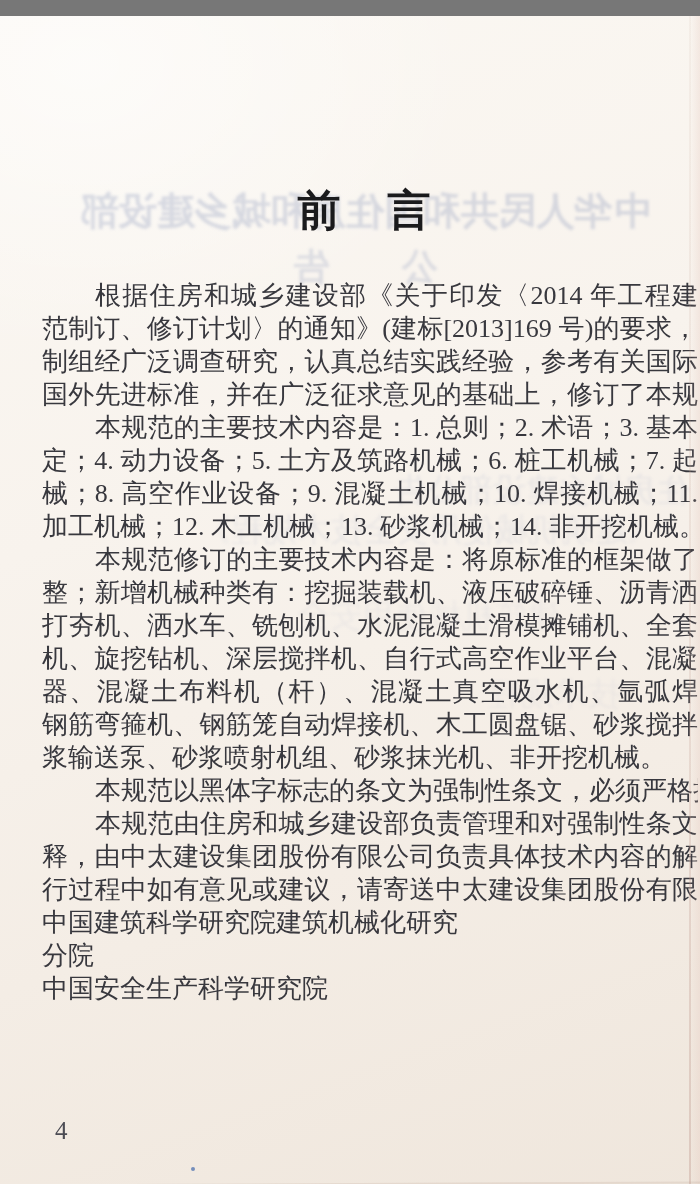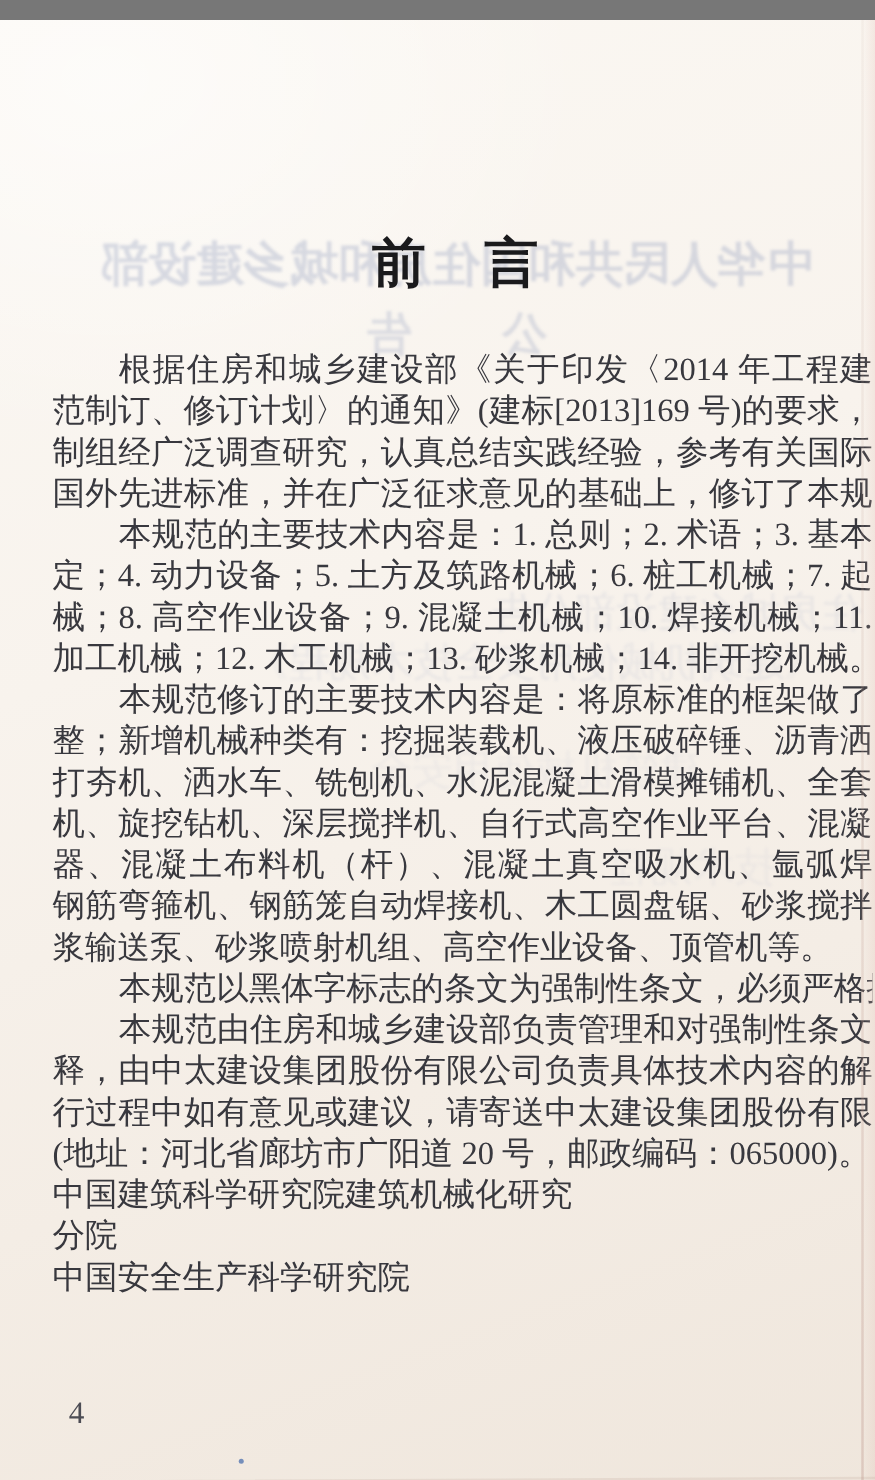--- a/index.html
+++ b/index.html
@@ -106,26 +106,25 @@
         <div class="tline indent stretch">本规范的主要技术内容是：1. 总则；2. 术语；3. 基本规</div>
         <div class="tline stretch">定；4. 动力设备；5. 土方及筑路机械；6. 桩工机械；7. 起重机</div>
         <div class="tline stretch">械；8. 高空作业设备；9. 混凝土机械；10. 焊接机械；11. 钢筋</div>
         <div class="tline">加工机械；12. 木工机械；13. 砂浆机械；14. 非开挖机械。</div>
         <div class="tline indent stretch">本规范修订的主要技术内容是：将原标准的框架做了局部调</div>
         <div class="tline stretch">整；新增机械种类有：挖掘装载机、液压破碎锤、沥青洒布车、</div>
         <div class="tline stretch">打夯机、洒水车、铣刨机、水泥混凝土滑模摊铺机、全套管钻</div>
         <div class="tline stretch">机、旋挖钻机、深层搅拌机、自行式高空作业平台、混凝土振捣</div>
         <div class="tline stretch">器、混凝土布料机（杆）、混凝土真空吸水机、氩弧焊机、数控</div>
         <div class="tline stretch">钢筋弯箍机、钢筋笼自动焊接机、木工圆盘锯、砂浆搅拌机、砂</div>
-        <div class="tline">浆输送泵、砂浆喷射机组、高空作业设备、顶管机等。</div>
+        <div class="tline">浆输送泵、砂浆喷射机组、砂浆抹光机、非开挖机械。</div>
         <div class="tline indent">本规范以黑体字标志的条文为强制性条文，必须严格执行。</div>
         <div class="tline indent stretch">本规范由住房和城乡建设部负责管理和对强制性条文的解</div>
         <div class="tline stretch">释，由中太建设集团股份有限公司负责具体技术内容的解释。执</div>
         <div class="tline stretch">行过程中如有意见或建议，请寄送中太建设集团股份有限公司</div>
-        <div class="tline">(地址：河北省廊坊市广阳道 20 号，邮政编码：065000)。</div>
       </div>
     <div id="unit-rows">
         <div class="unit-row">
           <div class="unit-values">
             <div class="tline">中国建筑科学研究院建筑机械化研究</div>
             <div class="tline">分院</div>
             <div class="tline">中国安全生产科学研究院</div>
           </div>
         </div>
       </div>

